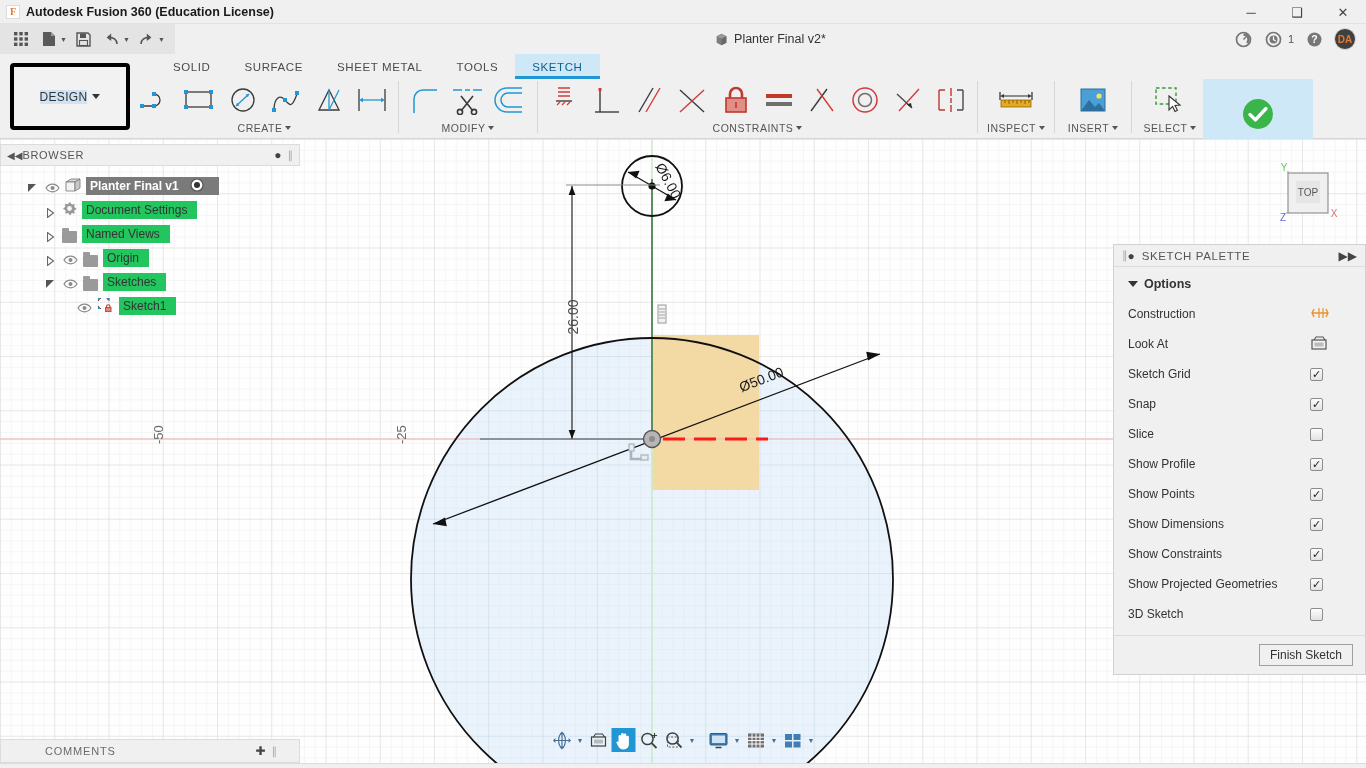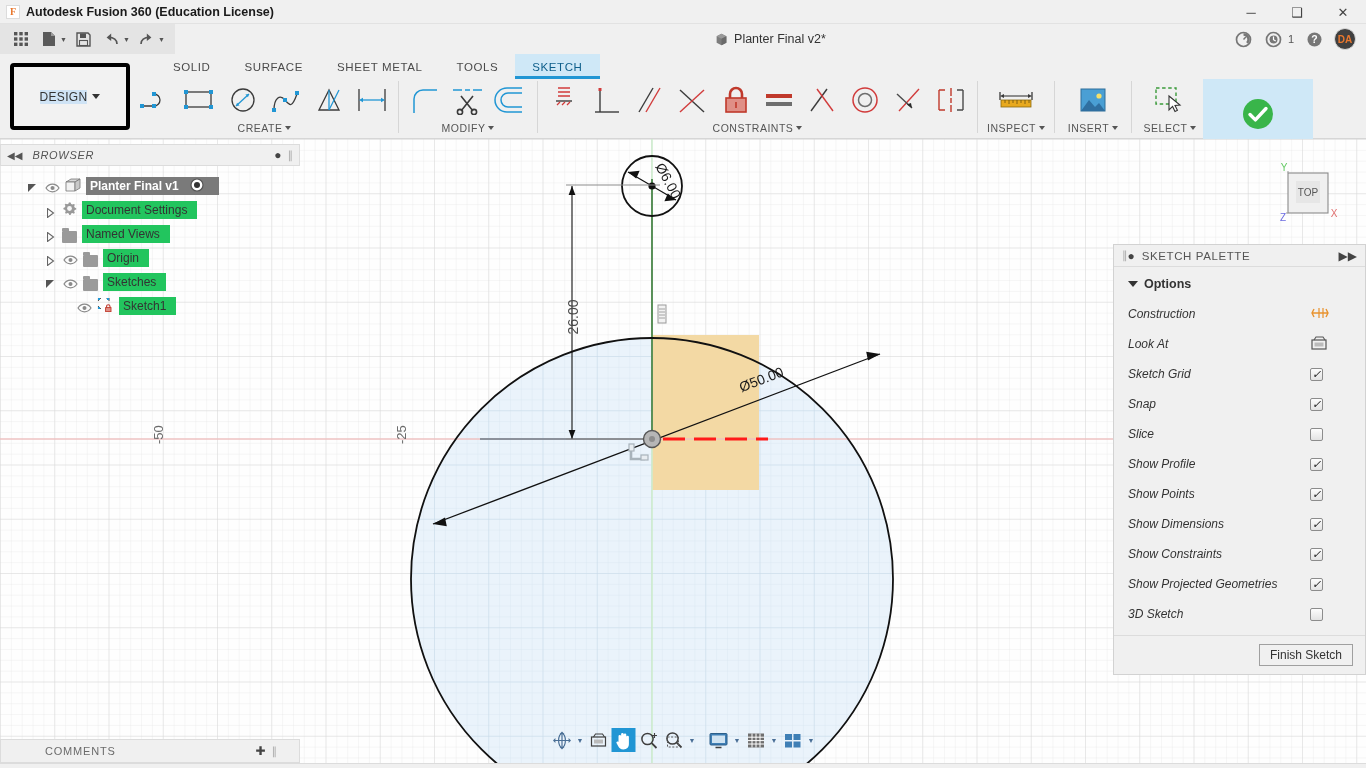--- a/index.html
+++ b/index.html
@@ -74,21 +74,21 @@
   #finish-panel { background:#cfe8f7; height:85px; width:110px; display:flex;flex-direction:column;
                   align-items:center; justify-content:flex-start; padding-top:18px;}
   #finish-panel .panel-title{color:#444;margin-top:6px;}
   
   #main { position:relative; height:624px; background:#ffffff; overflow:hidden; }
   #canvas { position:absolute; inset:0; }
   
   #browser { position:absolute; left:0; top:5px; width:300px; z-index:8; }
   #browser-head { height:22px; background:#f0f0f0; border:1px solid #dcdcdc;
                   display:flex; align-items:center; padding:0 6px; }
-  #browser-head .title{font-size:11px;color:#555;letter-spacing:0.7px;margin-left:10px;font-style:italic;}
+  #browser-head .title{font-size:11px;color:#555;letter-spacing:0.7px;margin-left:0;}
   .collapse-arrows{font-size:10px;color:#555;}
   .hd-right{margin-left:auto;display:flex;align-items:center;gap:6px;color:#444;font-size:12px;}
   .grip{color:#aaa;font-size:11px;}
   #tree { padding-top:5px; font-size:12px; }
   .node { height:24px; display:flex; align-items:flex-end; gap:5px; }
   .node .lbl { background:#22c55e; padding:2px 10px 2px 4px; color:#333; }
   .node.sel .lbl { background:#7a7a7a; color:#fff; font-weight:bold; padding-right:40px;}
   .twisty { width:13px;height:13px;display:flex;align-items:center;justify-content:center;color:#666;}
   .eye { width:16px;height:14px;display:flex;align-items:center;justify-content:center;color:#8a8a8a;}
   .folder{width:15px;height:12px;background:#9a9a9a;border-radius:1px;position:relative;}
@@ -98,21 +98,21 @@
   #comments .title{font-size:11px;color:#6b6b6b;letter-spacing:0.8px;margin-left:22px;}
   
   #palette { position:absolute; right:0; top:105px; width:253px; background:#f0f0f0;
              border:1px solid #d2d2d2; z-index:8; }
   #pal-head { height:22px; display:flex;align-items:center; padding:0 8px; border-bottom:1px solid #dcdcdc;}
   #pal-head .title{font-size:11.5px;color:#555;letter-spacing:0.6px;margin-left:7px;text-align:center;}
   #pal-body { padding:8px 0 6px 0; }
   #opt-title{font-size:12.5px;font-weight:bold;color:#333;padding:2px 0 8px 14px;display:flex;align-items:center;gap:6px;}
   .caret-dn { width:0;height:0;border-left:5px solid transparent;border-right:5px solid transparent;
               border-top:6px solid #333; }
-  .opt-row { height:30px; display:flex; align-items:center; padding:0 0 0 14px;font-style:italic; }
+  .opt-row { height:30px; display:flex; align-items:center; padding:0 0 0 14px; }
   .opt-row .name{ font-size:12px;color:#333; flex:1; }
   .opt-ctl{ width:55px; display:flex;align-items:center;justify-content:flex-start; }
   .cb { width:13px;height:13px;border:1px solid #8c8c8c;border-radius:2px;
         background:linear-gradient(#fdfdfd,#e3e3e3);display:flex;align-items:center;
         justify-content:center;font-size:11px;color:#222;line-height:1;}
   #pal-foot{border-top:1px solid #dcdcdc;padding:8px 12px;display:flex;justify-content:flex-end;}
   #finish-sketch-btn{border:1px solid #9f9f9f;background:#f0f0f0;padding:3px 10px;font-size:12px;color:#333;}
   
   #viewcube{position:absolute; right:22px; top:22px; width:72px;height:72px;z-index:7;}
   

